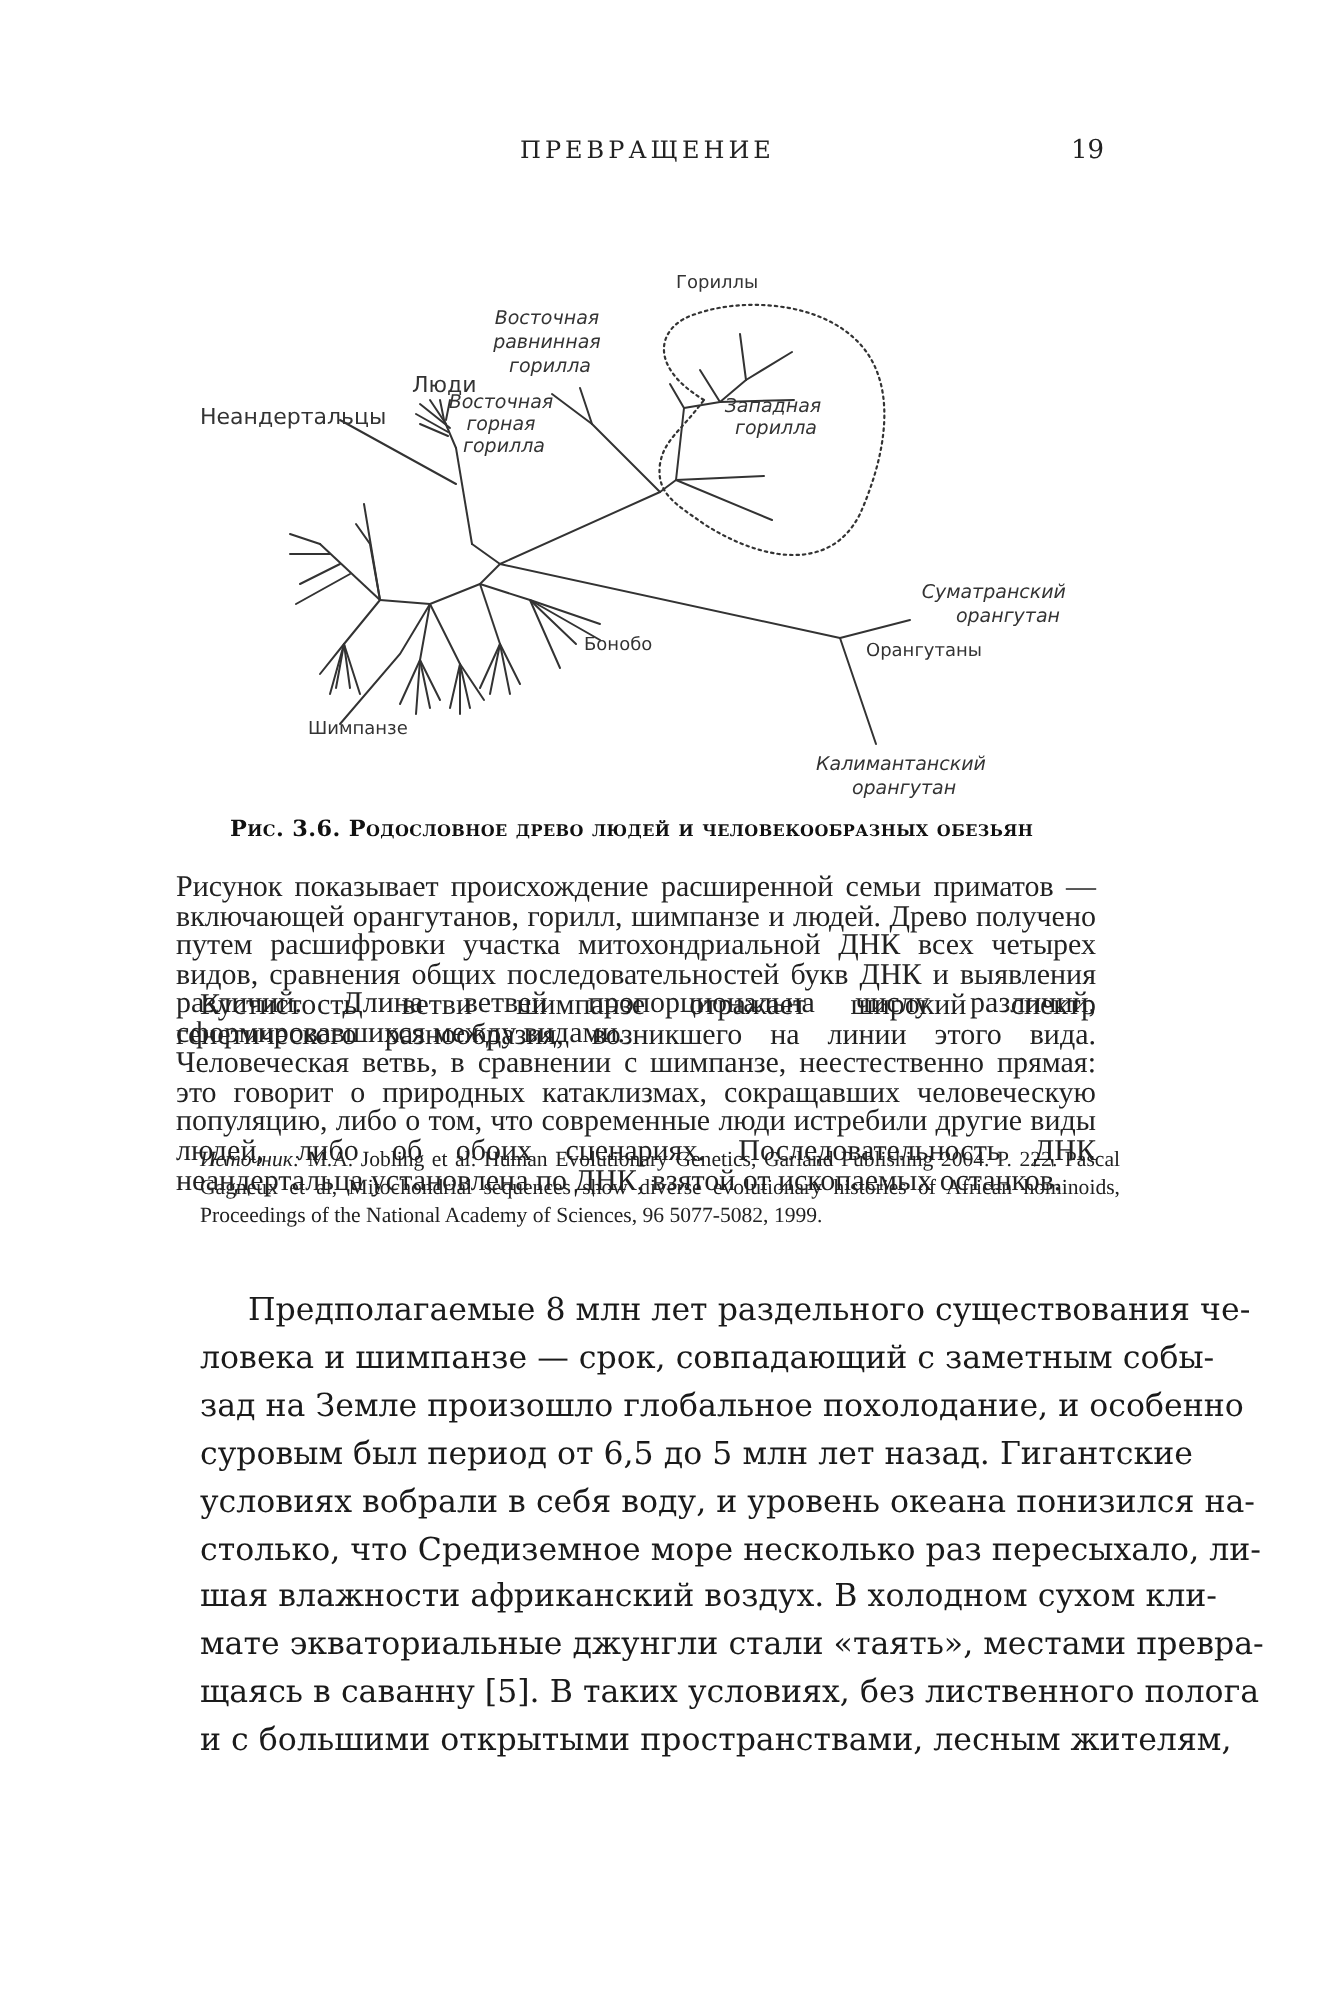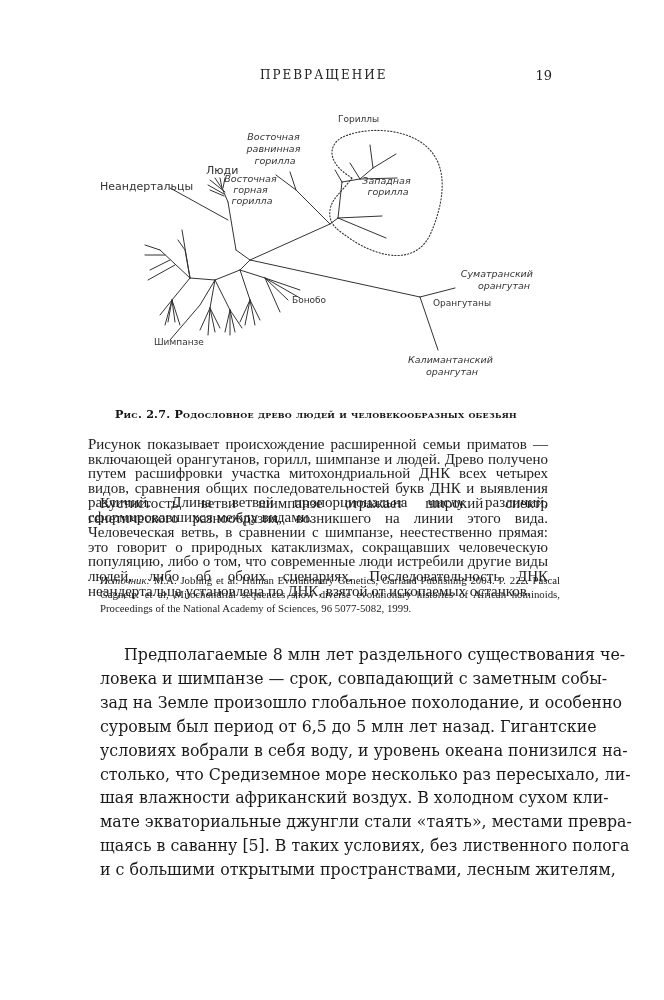--- a/index.html
+++ b/index.html
@@ -3,21 +3,21 @@
 <meta charset="utf-8">
 <style>
   html, body { margin: 0; padding: 0; background: #ffffff; }
   body { width: 664px; height: 1000px; position: relative; overflow: hidden; color: #1a1a1a; }
   .page { position: absolute; left: 0; top: 0; width: 664px; height: 700px; }
 
   .running-head { position: absolute; top: 68px; left: 100px; width: 452px; height: 20px; }
   .rh-title { position: absolute; left: 160px; top: 0; font-family: "DejaVu Serif", serif; font-size: 12px; letter-spacing: 2px; color: #222; }
   .rh-page { position: absolute; right: 0; top: 0; font-family: "DejaVu Serif", serif; font-size: 13px; color: #222; }
 
-  .figure { position: absolute; left: 90px; top: 100px; width: 480px; height: 290px; }
+  .figure { position: absolute; left: 90px; top: 122px; width: 480px; height: 290px; }
   .figure svg { position: absolute; left: 0; top: 0; width: 480px; height: 290px; }
   .lbl { font-family: "DejaVu Sans", sans-serif; fill: #333; }
   .lbl-it { font-style: italic; font-size: 9.5px; }
   .lbl-up { font-size: 11px; }
   .lbl-sc { font-size: 9px; }
 
   .caption { position: absolute; left: 115px; top: 407px; width: 450px; font-family: "DejaVu Serif", serif; font-size: 11.2px; font-weight: bold; font-variant: small-caps; letter-spacing: 0.2px; color: #111; white-space: nowrap; }
 
   .note { position: absolute; left: 88px; width: 460px; font-family: "Liberation Serif", serif; font-size: 15px; line-height: 14.6px; color: #222; text-align: justify; }
   .note p { margin: 0; }
@@ -137,21 +137,21 @@
       <text class="lbl lbl-sc" x="343" y="206">Орангутаны</text>
       <text class="lbl lbl-it" text-anchor="middle">
         <tspan x="362" y="263">Калимантанский</tspan>
         <tspan x="362" y="275">орангутан</tspan>
       </text>
       <text class="lbl lbl-sc" x="202" y="203">Бонобо</text>
       <text class="lbl lbl-sc" x="64" y="245">Шимпанзе</text>
     </svg>
   </div>
 
-  <div class="caption">Рис. 2.7. Родословное древо людей и человекообразных обезьян</div>
+  <div class="caption">Рис. 3.6. Родословное древо людей и человекообразных обезьян</div>
 
   <div class="note note-1">
     <p>Рисунок показывает происхождение расширенной семьи приматов — включающей орангутанов, горилл, шимпанзе и людей. Древо получено путем расшифровки участка митохондриальной ДНК всех четырех видов, сравнения общих последовательностей букв ДНК и выявления различий. Длина ветвей пропорциональна числу различий, сформировавшихся между видами.</p>
   </div>
   <div class="note note-2">
     <p>Кустистость ветви шимпанзе отражает широкий спектр генетического разнообразия, возникшего на линии этого вида. Человеческая ветвь, в сравнении с шимпанзе, неестественно прямая: это говорит о природных катаклизмах, сокращавших человеческую популяцию, либо о том, что современные люди истребили другие виды людей, либо об обоих сценариях. Последовательность ДНК неандертальца установлена по ДНК, взятой от ископаемых останков.</p>
   </div>
   <div class="source">
     <em>Источник:</em><span> M.A. Jobling et al: Human Evolutionary Genetics, Garland Publishing 2004. P. 222. Pascal Gagneux et al, Mitochondrial sequences show diverse evolutionary histories of African hominoids, Proceedings of the National Academy of Sciences, 96 5077-5082, 1999.</span>
   </div>

